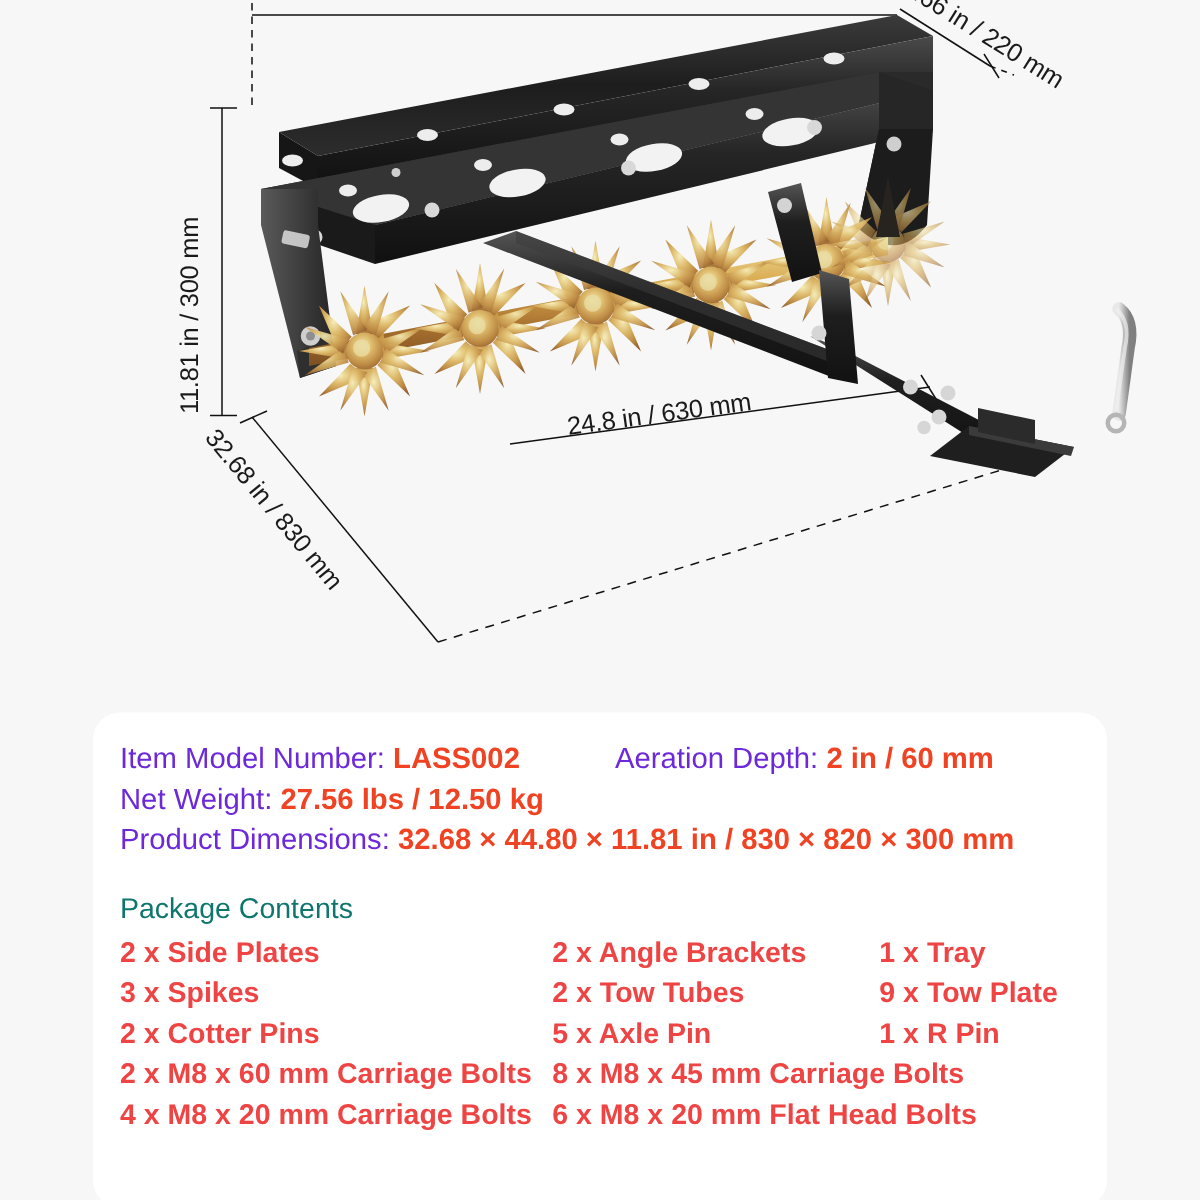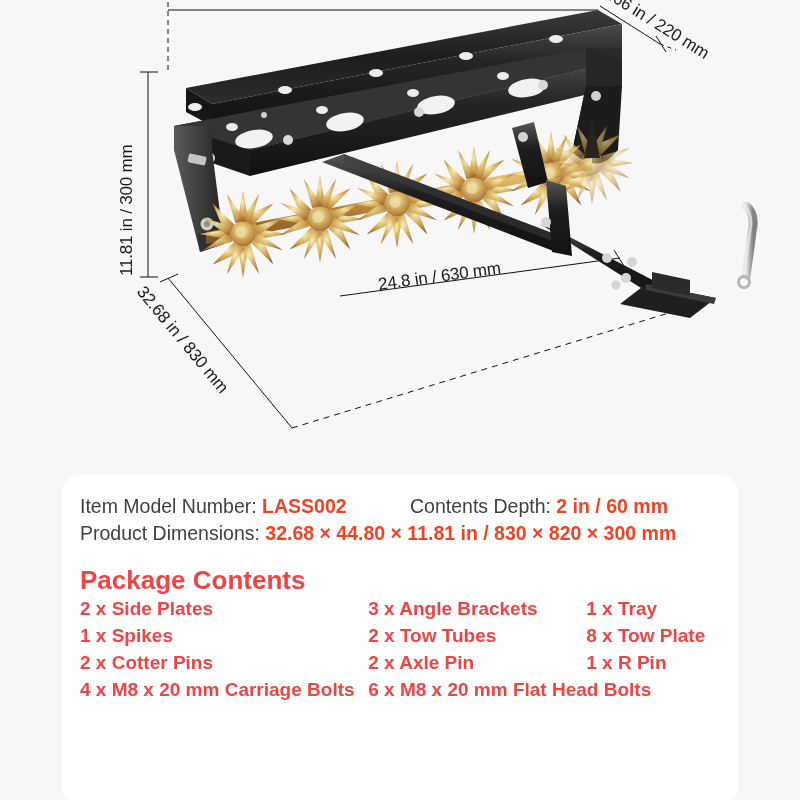--- a/index.html
+++ b/index.html
@@ -52,43 +52,43 @@
     position: relative;
     padding: 0 0 0 18px;
   }
   .spec-row {
     display: block;
     white-space: nowrap;
     line-height: 27px;
     font-size: 19.5px;
   }
   .spec-label {
-    color: #404040;
+    color: #6d28d9;
     font-weight: 400;
   }
   .spec-value {
     color: #f04323;
     font-weight: bold;
     margin-top: 44px;
   }
   .spec-cell-left {
     display: inline-block;
     width: 330px;
     vertical-align: top;
   }
   .spec-cell-right {
     display: inline-block;
     vertical-align: top;
   }
 
   
   .pkg-title {
-    color: #ef4444;
-    font-size: 26px;
-    font-weight: 700;
+    color: #0f766e;
+    font-size: 19px;
+    font-weight: 400;
     line-height: 26px;
     margin: 20px 0 2px 18px;
   }
   .pkg-table {
     margin-left: 18px;
     border-collapse: collapse;
   }
   .pkg-table td {
     color: #ef4444;
     font-weight: bold;
@@ -318,49 +318,56 @@
       <text class="dim-text" transform="translate(379,290) rotate(-7.8)">24.8 in / 630 mm</text>
     </g>
   </svg>
 </div>
 
 <div id="spec-card">
 
   <div class="spec-grid">
 
     <div class="spec-row">
-      <span class="spec-cell-left"><span class="spec-label">Item Model Number: </span><span class="spec-value">LASS002</span></span><span class="spec-cell-right"><span class="spec-label">Contents Depth: </span><span class="spec-value">2 in / 60 mm</span></span>
+      <span class="spec-cell-left"><span class="spec-label">Item Model Number: </span><span class="spec-value">LASS002</span></span><span class="spec-cell-right"><span class="spec-label">Aeration Depth: </span><span class="spec-value">2 in / 60 mm</span></span>
     </div>
 
 
+    <div class="spec-row">
+      <span class="spec-cell-left"><span class="spec-label">Net Weight: </span><span class="spec-value">27.56 lbs / 12.50 kg</span></span>
+    </div>
 
     <div class="spec-row">
       <span class="spec-label">Product Dimensions: </span><span class="spec-value">32.68 × 44.80 × 11.81 in / 830 × 820 × 300 mm</span>
     </div>
 
   </div>
 
   <div class="pkg-title">Package Contents</div>
 
   <table class="pkg-table">
     <tbody>
       <tr>
         <td class="pkg-c0">2 x Side Plates</td>
-        <td class="pkg-c1">3 x Angle Brackets</td>
+        <td class="pkg-c1">2 x Angle Brackets</td>
         <td class="pkg-c2">1 x Tray</td>
       </tr>
       <tr>
-        <td class="pkg-c0">1 x Spikes</td>
+        <td class="pkg-c0">3 x Spikes</td>
         <td class="pkg-c1">2 x Tow Tubes</td>
-        <td class="pkg-c2">8 x Tow Plate</td>
+        <td class="pkg-c2">9 x Tow Plate</td>
       </tr>
       <tr>
         <td class="pkg-c0">2 x Cotter Pins</td>
-        <td class="pkg-c1">2 x Axle Pin</td>
+        <td class="pkg-c1">5 x Axle Pin</td>
         <td class="pkg-c2">1 x R Pin</td>
+      </tr>
+      <tr>
+        <td class="pkg-wide0">2 x M8 x 60 mm Carriage Bolts</td>
+        <td colspan="2">8 x M8 x 45 mm Carriage Bolts</td>
       </tr>
       <tr>
         <td class="pkg-wide0">4 x M8 x 20 mm Carriage Bolts</td>
         <td colspan="2">6 x M8 x 20 mm Flat Head Bolts</td>
       </tr>
     </tbody>
   </table>
 
 </div>
 

